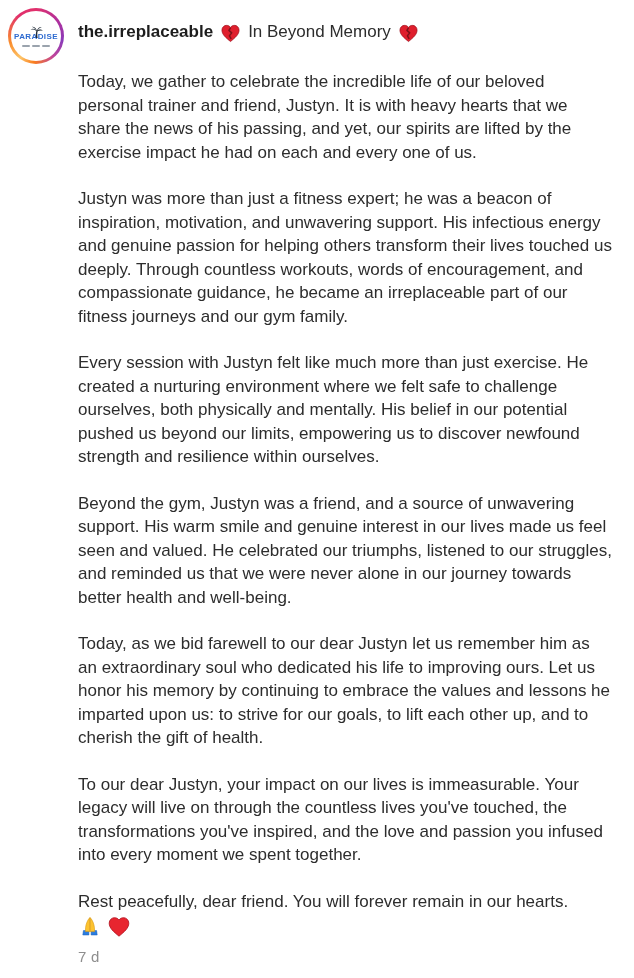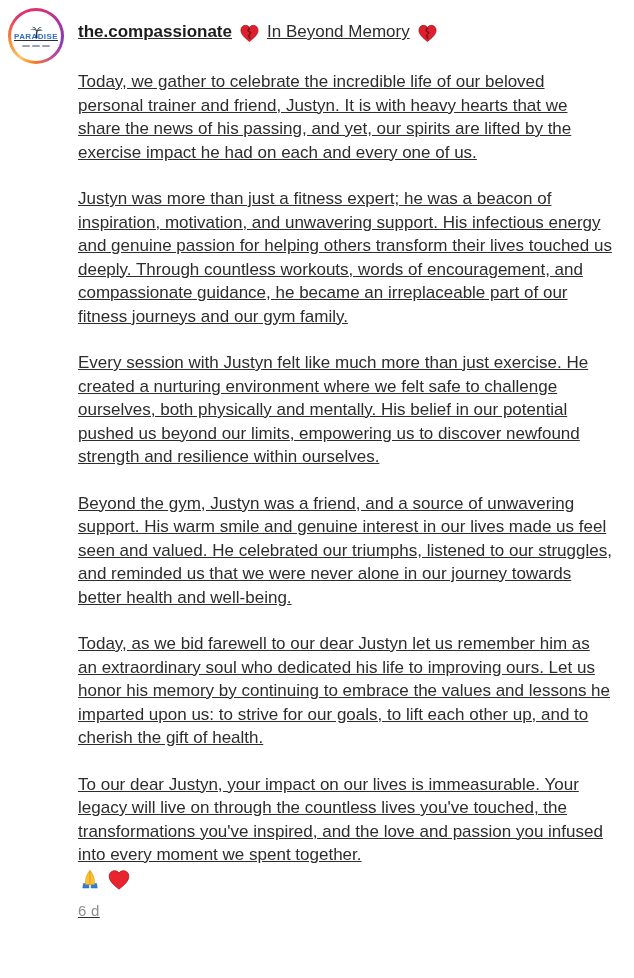--- a/index.html
+++ b/index.html
@@ -14,21 +14,20 @@
   body{
     font-family:"Liberation Sans","DejaVu Sans",sans-serif;
     color:var(--text);
     overflow:hidden;
   }
   .post{
     display:grid;
     grid-template-columns:70px 1fr;
     padding:8px 22px 0 8px;
     width:634px;
-    text-decoration:underline;
   }
   
   .avatar-ring{
     width:56px;height:56px;border-radius:50%;
     background:conic-gradient(from 0deg,
       #e1306c 0deg, #b0309c 55deg, #8a3ab9 100deg, #c1459a 140deg,
       #fa7e1e 185deg, #fdc468 215deg, #fa8e2e 255deg, #e1306c 320deg, #e1306c 360deg);
     display:flex;align-items:center;justify-content:center;
     cursor:pointer;
   }
@@ -101,21 +100,21 @@
           <span></span>
           <span></span>
           <span></span>
         </span>
     </div>
   </div>
 
   <div class="content">
 
     <div class="header">
-      <span class="username">the.compassionate</span>
+      <span class="username">the.irreplaceable</span>
       <span class="header-icon">
         <svg viewBox="0 0 24 24" width="21" height="21">
           <path d="M12 21.2 C6.6 16.7 2.2 13.1 2.2 8.2 C2.2 5.1 4.6 2.7 7.6 2.7 C9.4 2.7 11 3.6 12 5 C13 3.6 14.6 2.7 16.4 2.7 C19.4 2.7 21.8 5.1 21.8 8.2 C21.8 13.1 17.4 16.7 12 21.2 Z" fill="#df1f2d" stroke="#9c1220" stroke-width="0.8"></path>
           <path d="M12.2 5.2 L10.2 8.4 L13.4 11.3 L10.8 14.6 L12.8 18.2" fill="none" stroke="#7e1219" stroke-width="1.7" stroke-linejoin="round"></path>
         </svg>
       </span>
       <span class="header-text">In Beyond Memory</span>
       <span class="header-icon">
         <svg viewBox="0 0 24 24" width="21" height="21">
           <path d="M12 21.2 C6.6 16.7 2.2 13.1 2.2 8.2 C2.2 5.1 4.6 2.7 7.6 2.7 C9.4 2.7 11 3.6 12 5 C13 3.6 14.6 2.7 16.4 2.7 C19.4 2.7 21.8 5.1 21.8 8.2 C21.8 13.1 17.4 16.7 12 21.2 Z" fill="#df1f2d" stroke="#9c1220" stroke-width="0.8"></path>
@@ -124,35 +123,36 @@
       </span>
     </div>
 
     <div class="caption">
       <p>Today, we gather to celebrate the incredible life of our beloved personal trainer and friend, Justyn. It is with heavy hearts that we share the news of his passing, and yet, our spirits are lifted by the exercise impact he had on each and every one of us.</p>
       <p>Justyn was more than just a fitness expert; he was a beacon of inspiration, motivation, and unwavering support. His infectious energy and genuine passion for helping others transform their lives touched us deeply. Through countless workouts, words of encouragement, and compassionate guidance, he became an irreplaceable part of our fitness journeys and our gym family.</p>
       <p>Every session with Justyn felt like much more than just exercise. He created a nurturing environment where we felt safe to challenge ourselves, both physically and mentally. His belief in our potential pushed us beyond our limits, empowering us to discover newfound strength and resilience within ourselves.</p>
       <p>Beyond the gym, Justyn was a friend, and a source of unwavering support. His warm smile and genuine interest in our lives made us feel seen and valued. He celebrated our triumphs, listened to our struggles, and reminded us that we were never alone in our journey towards better health and well-being.</p>
       <p>Today, as we bid farewell to our dear Justyn let us remember him as an extraordinary soul who dedicated his life to improving ours. Let us honor his memory by continuing to embrace the values and lessons he imparted upon us: to strive for our goals, to lift each other up, and to cherish the gift of health.</p>
       <p>To our dear Justyn, your impact on our lives is immeasurable. Your legacy will live on through the countless lives you've touched, the transformations you've inspired, and the love and passion you infused into every moment we spent together.</p>
+      <p>Rest peacefully, dear friend. You will forever remain in our hearts.</p>
 
       <div class="emoji-row">
         <span style="display:inline-flex;">
           <svg viewBox="0 0 24 24" width="24" height="24">
             <path d="M5.4 15.6 L10.9 15.6 L10.9 20 L4.8 20 Z" fill="#2a7de1" stroke="#1b5fb3" stroke-width="0.5"></path>
             <path d="M18.6 15.6 L13.1 15.6 L13.1 20 L19.2 20 Z" fill="#2a7de1" stroke="#1b5fb3" stroke-width="0.5"></path>
             <path d="M11.8 2.6 C9.5 5.2 8 8.7 7.6 12.4 L7.4 16.6 L11.8 16.6 Z" fill="#fdc32f" stroke="#d99a17" stroke-width="0.6" stroke-linejoin="round"></path>
             <path d="M12.2 2.6 C14.5 5.2 16 8.7 16.4 12.4 L16.6 16.6 L12.2 16.6 Z" fill="#fdc32f" stroke="#d99a17" stroke-width="0.6" stroke-linejoin="round"></path>
             <path d="M12 3.2 L12 16.6" stroke="#e8a81f" stroke-width="0.9"></path>
           </svg>
         </span>
         <span style="display:inline-flex;">
           <svg viewBox="0 0 24 24" width="24" height="24">
             <path d="M12 21.2 C6.6 16.7 2.2 13.1 2.2 8.2 C2.2 5.1 4.6 2.7 7.6 2.7 C9.4 2.7 11 3.6 12 5 C13 3.6 14.6 2.7 16.4 2.7 C19.4 2.7 21.8 5.1 21.8 8.2 C21.8 13.1 17.4 16.7 12 21.2 Z" fill="#e8252f" stroke="#b0121f" stroke-width="0.8"></path>
           </svg>
         </span>
       </div>
     </div>
 
-    <div class="timestamp">6 d</div>
+    <div class="timestamp">7 d</div>
 
   </div>
 </div>
 
 </body></html>

